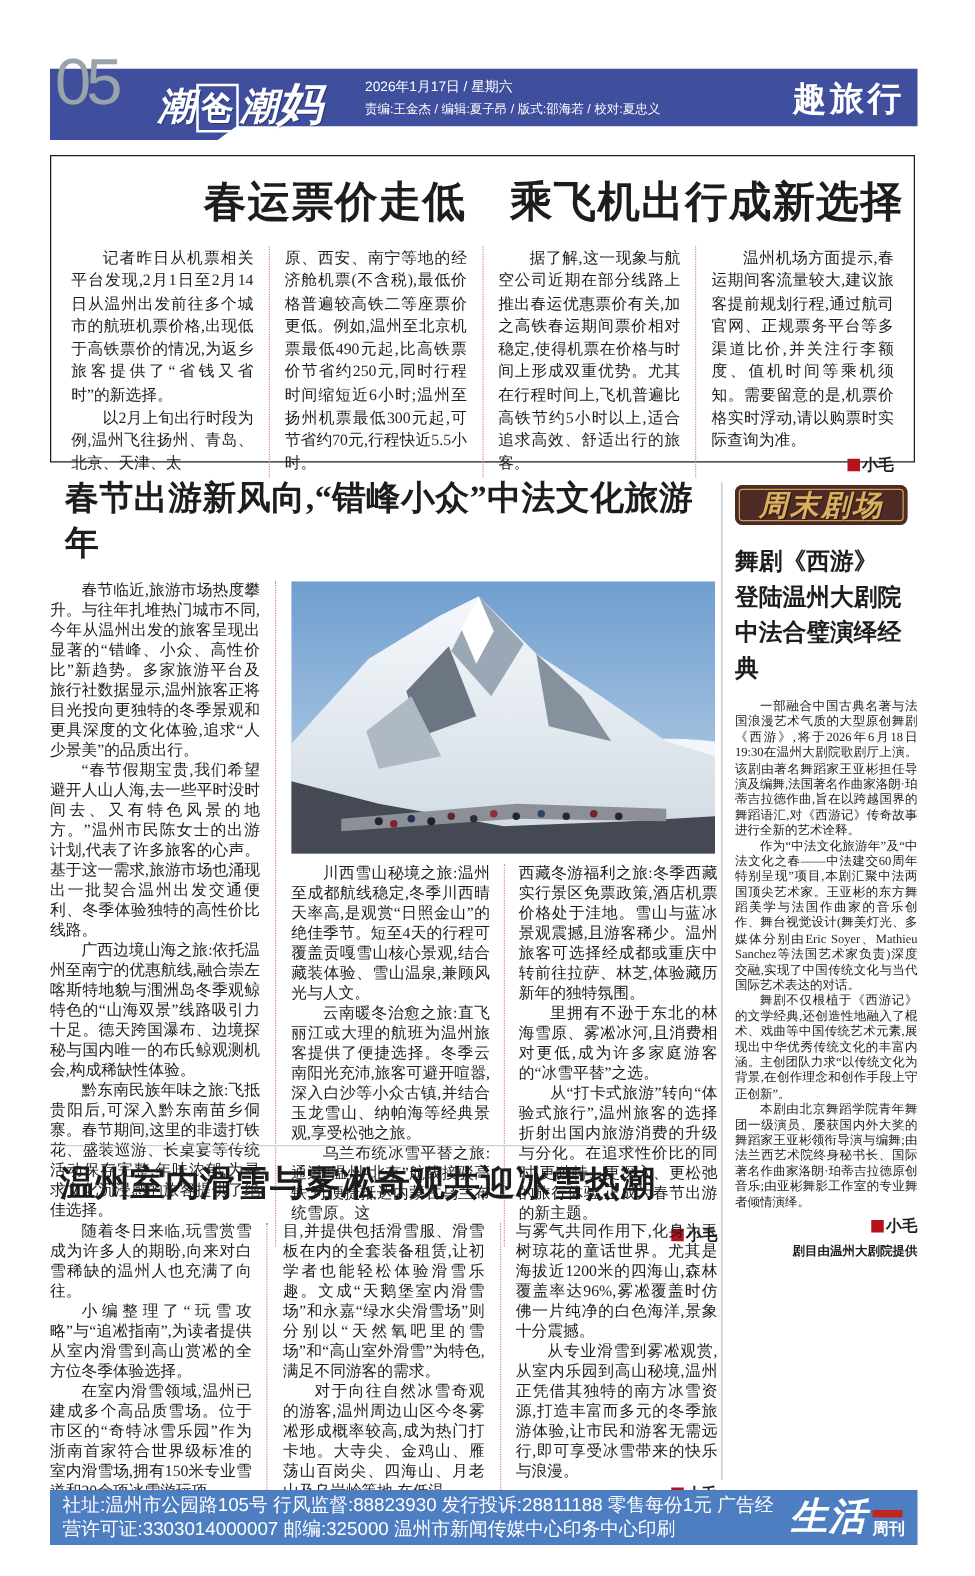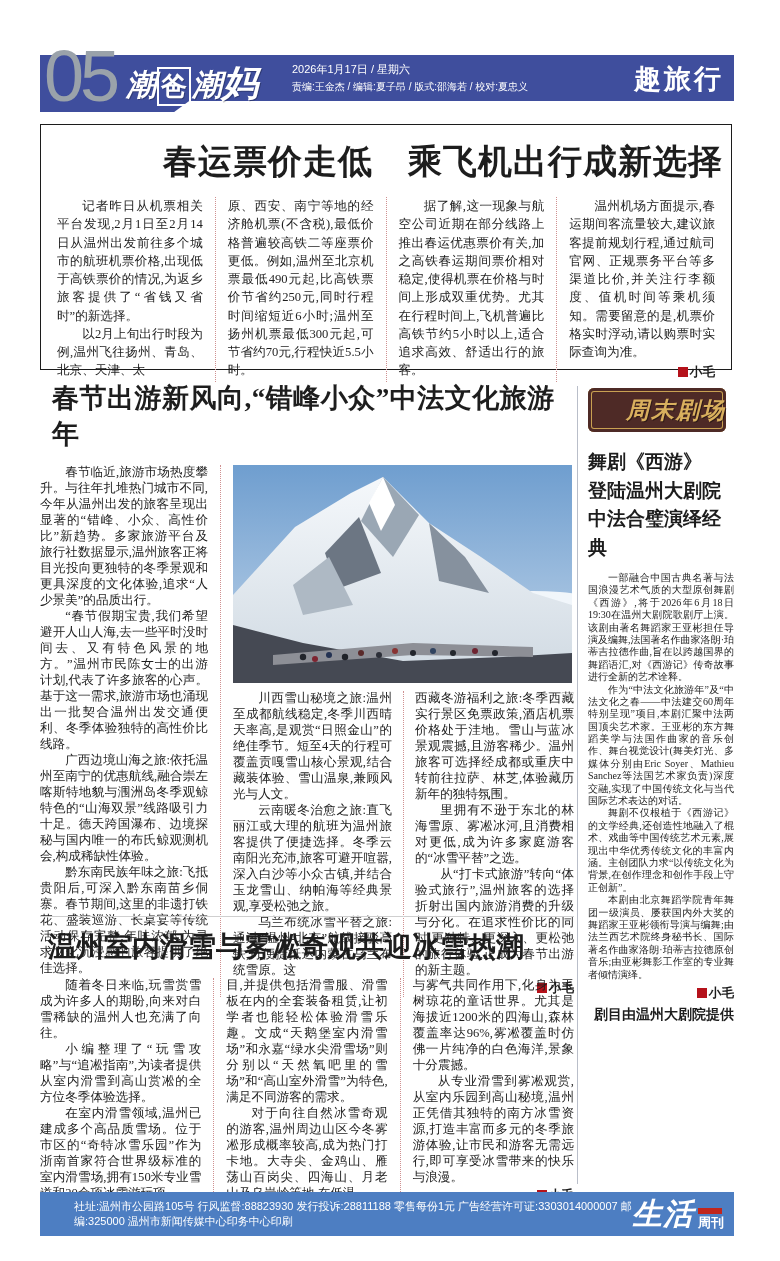--- a/index.html
+++ b/index.html
@@ -4,21 +4,21 @@
 <style>
   html,body{margin:0;padding:0;background:#f1f1ef;}
   .page{position:relative;width:780px;height:1261px;background:#ffffff;overflow:hidden;
         font-family:"Liberation Serif","DejaVu Serif",serif;color:#1d1d1d;}
 
   
   .hbar{position:absolute;left:40px;top:55px;width:694px;height:46px;background:#3f4e9d;}
   .hbar-left{position:absolute;left:40px;top:55px;width:156px;height:57px;background:#3f4e9d;
              clip-path:polygon(0 0,100% 0,100% 72%,86% 100%,0 100%);}
   .pagenum{position:absolute;left:44px;top:40px;font-family:"Liberation Sans",sans-serif;
-           font-size:72px;line-height:1;color:#9aa2aa;letter-spacing:-4px;z-index:3;}
+           font-size:52px;line-height:1;color:#9aa2aa;letter-spacing:-4px;z-index:3;}
   .masthead{position:absolute;left:126px;top:59px;z-index:3;color:#fff;white-space:nowrap;
             font-weight:bold;font-style:italic;text-shadow:1px 1px 0 rgba(0,0,0,.25);}
   .masthead .c1{font-size:30px;} .masthead .c2{font-size:26px;border:2px solid #fff;padding:0 2px;margin:0 1px;display:inline-block;font-style:normal;}
   .masthead .c3{font-size:30px;} .masthead .c4{font-size:36px;}
   .hmeta{position:absolute;left:292px;top:62px;z-index:3;color:#fff;font-family:"Liberation Sans",sans-serif;}
   .hdate{font-size:11px;margin-bottom:3px;} .hcredits{font-size:10px;}
   .hsection{position:absolute;left:634px;top:61px;z-index:3;color:#fff;font-size:27px;font-weight:bold;letter-spacing:3px;}
 
   
   .a1{position:absolute;left:40px;top:124px;width:692px;height:246px;border:1.5px solid #1c1c1c;box-sizing:border-box;}
@@ -50,35 +50,35 @@
   
   .a3{position:absolute;left:40px;top:928px;width:534px;}
   .a3 h2{margin:0 0 12px 8px;font-size:28px;font-weight:bold;}
   .a3-cols{display:flex;}
   .a3-cols .col{flex:1;font-size:12.6px;line-height:1.27;text-align:justify;}
   .a3-cols .col + .col{border-left:1px dotted #cf9090;padding-left:12px;margin-left:12px;}
 
   
   .sb-line{position:absolute;left:577px;top:386px;height:798px;border-left:1px solid #b9bec9;}
   .sidebar{position:absolute;left:588px;top:388px;width:146px;}
-  .badge{width:138px;height:44px;background:#4e2a26;border-radius:6px;display:flex;align-items:center;justify-content:flex-end;
+  .badge{width:138px;height:32px;background:#4e2a26;border-radius:6px;display:flex;align-items:center;justify-content:center;
          box-shadow:inset 0 0 0 3px #4e2a26, inset 0 0 0 4px #c9a152;}
   .badge span{color:#d9b05e;font-size:23px;font-weight:bold;font-style:italic;letter-spacing:2px;
               text-shadow:1px 1px 0 rgba(0,0,0,.4);}
   .sb-title{margin-top:16px;font-size:19px;font-weight:bold;line-height:1.5;}
   .sb-title p{margin:0;}
   .sb-body{margin-top:10px;font-size:10px;line-height:1.24;text-align:justify;}
   .sb-body p{margin:0;text-indent:2em;}
   .sb-byline{text-align:right;margin-top:4px;font-size:12.6px;font-weight:bold;}
-  .sb-credit{text-align:right;margin-top:4px;font-size:14px;font-weight:bold;}
+  .sb-credit{text-align:right;margin-top:4px;font-size:10px;font-weight:bold;}
 
   
   .footer{position:absolute;left:40px;top:1192px;width:694px;height:44px;background:#4d7ec2;color:#fff;
           display:flex;align-items:center;box-sizing:border-box;padding:0 10px;}
-  .finfo{font-family:"Liberation Sans",sans-serif;font-size:11px;flex:1;margin-left:24px;}
+  .finfo{font-family:"Liberation Sans",sans-serif;font-size:15px;flex:1;}
   .flogo{display:flex;align-items:flex-end;white-space:nowrap;}
   .flogo .l1{font-size:30px;font-weight:bold;font-style:italic;letter-spacing:1px;line-height:1;}
   .l2col{display:flex;flex-direction:column;margin-left:4px;}
   .redtag{width:24px;height:6px;background:#c0261d;margin-bottom:2px;}
   .flogo .l2{font-size:13px;font-weight:bold;line-height:1;}
 </style>
 </head>
 <body>
 
 <div class="page">

